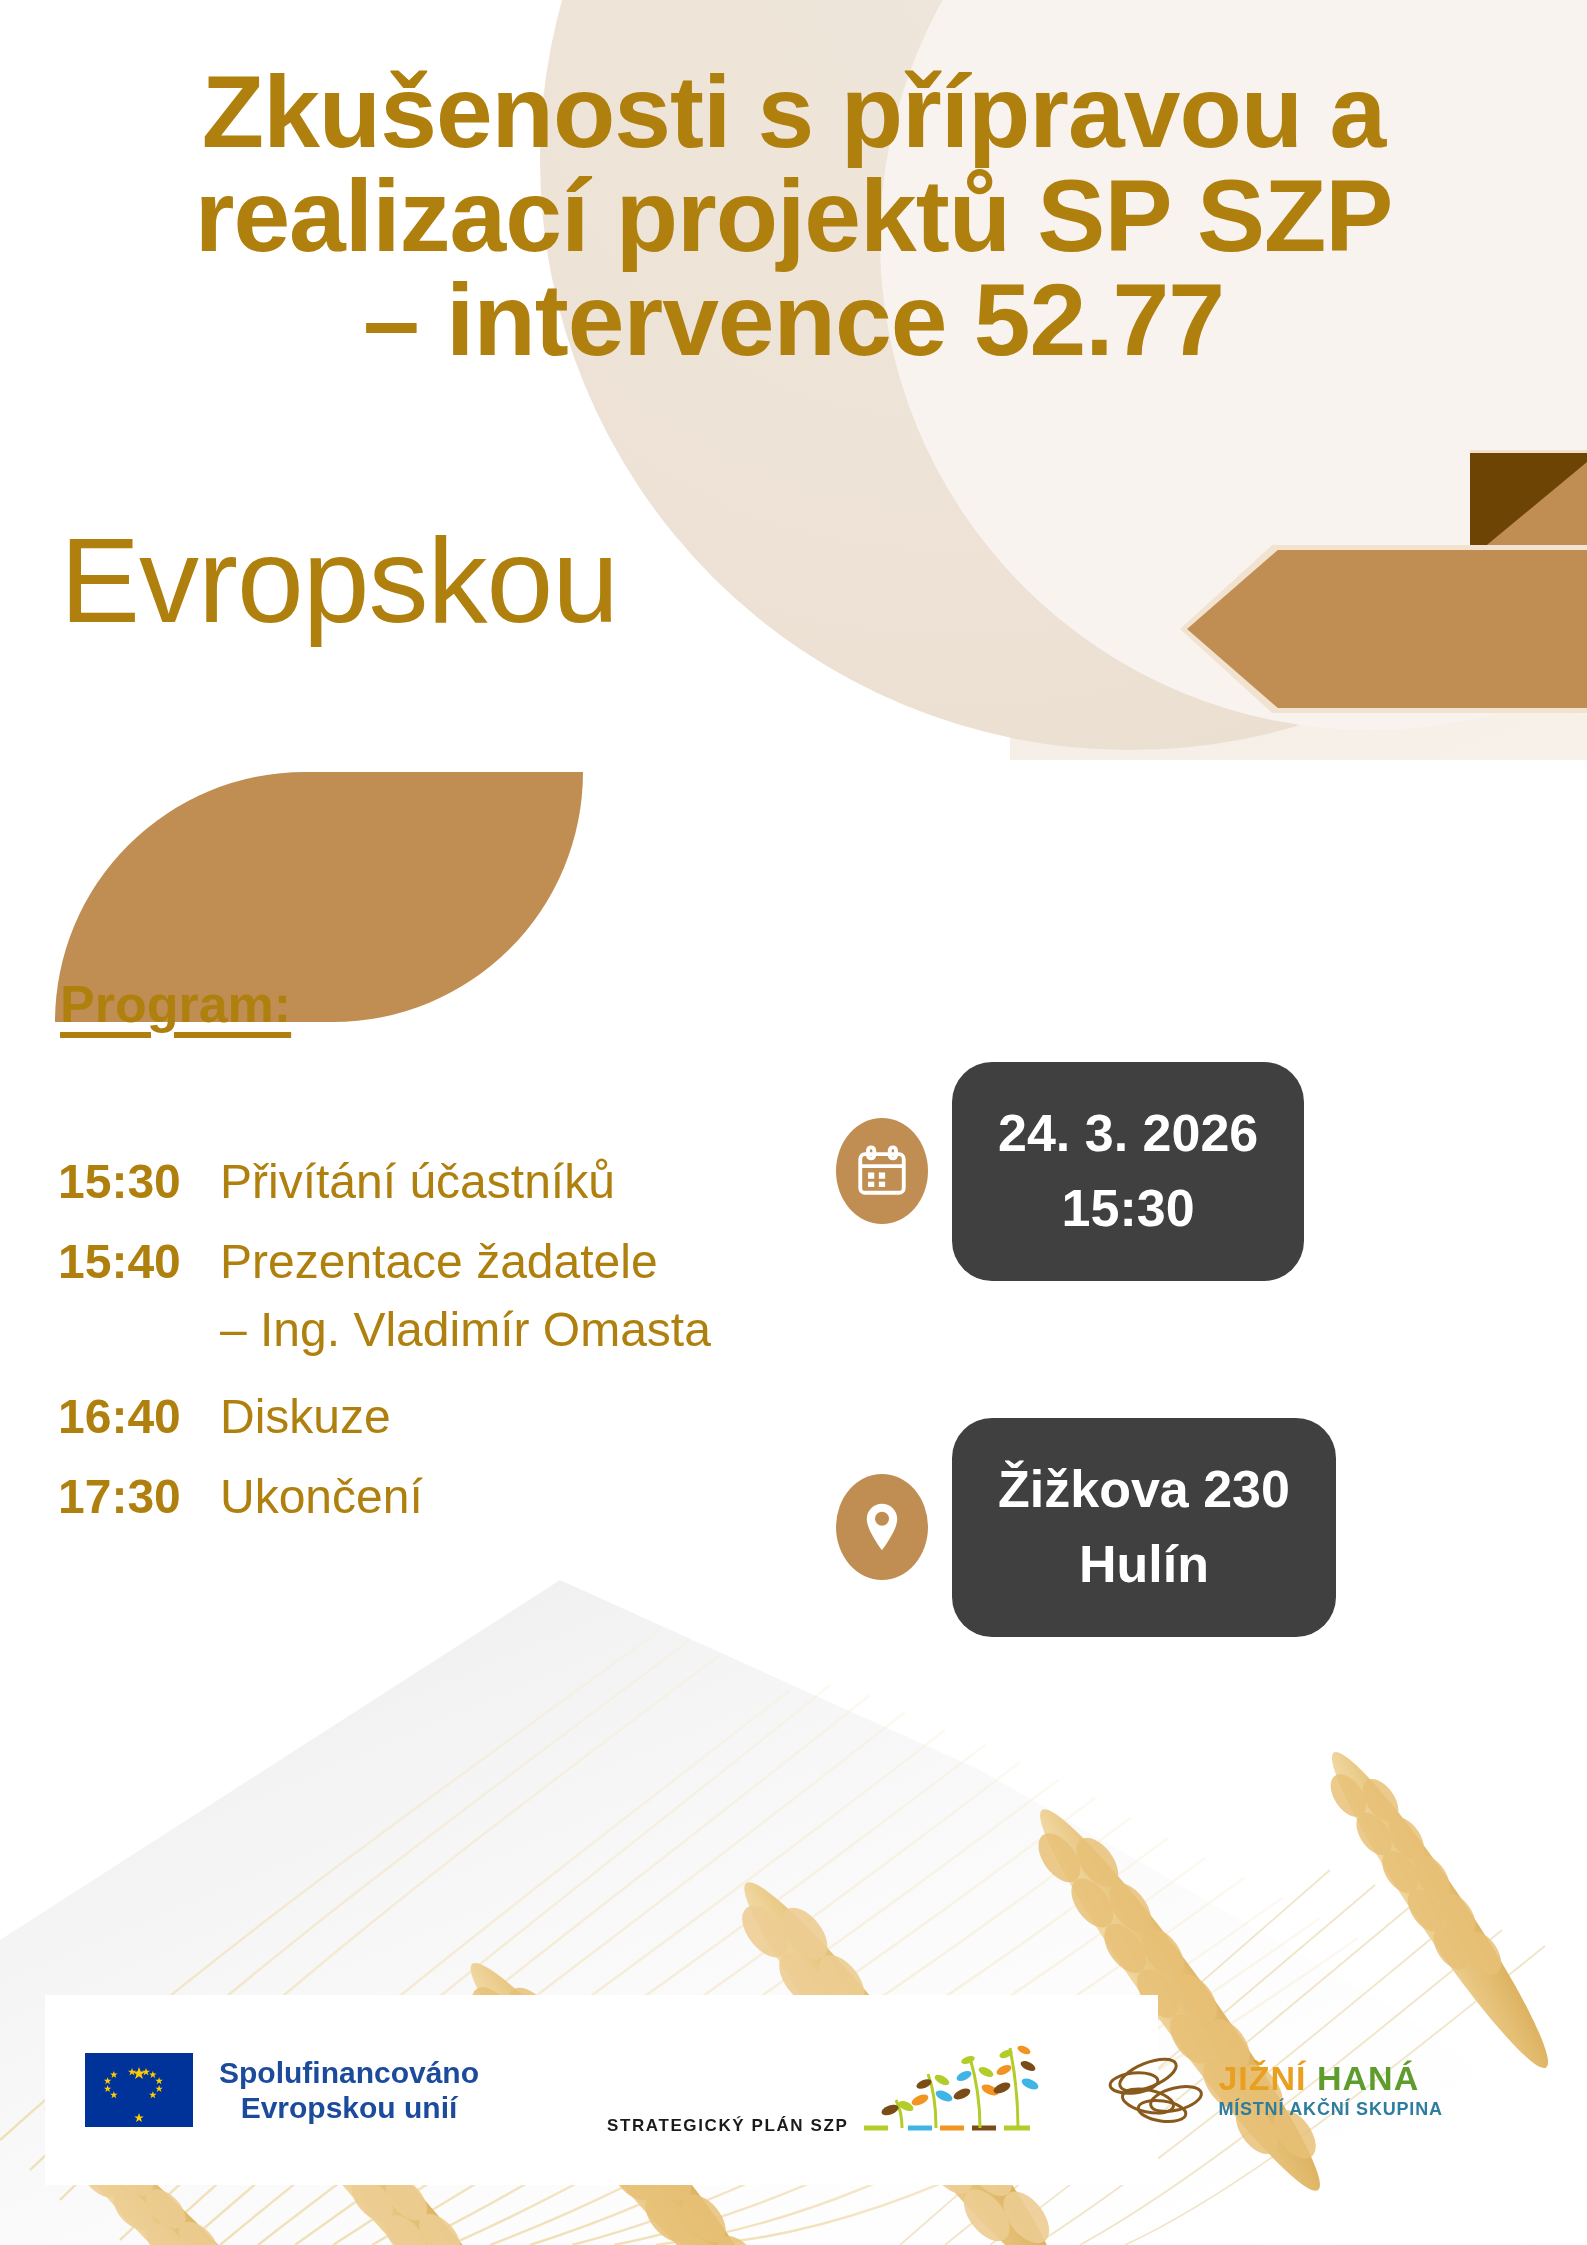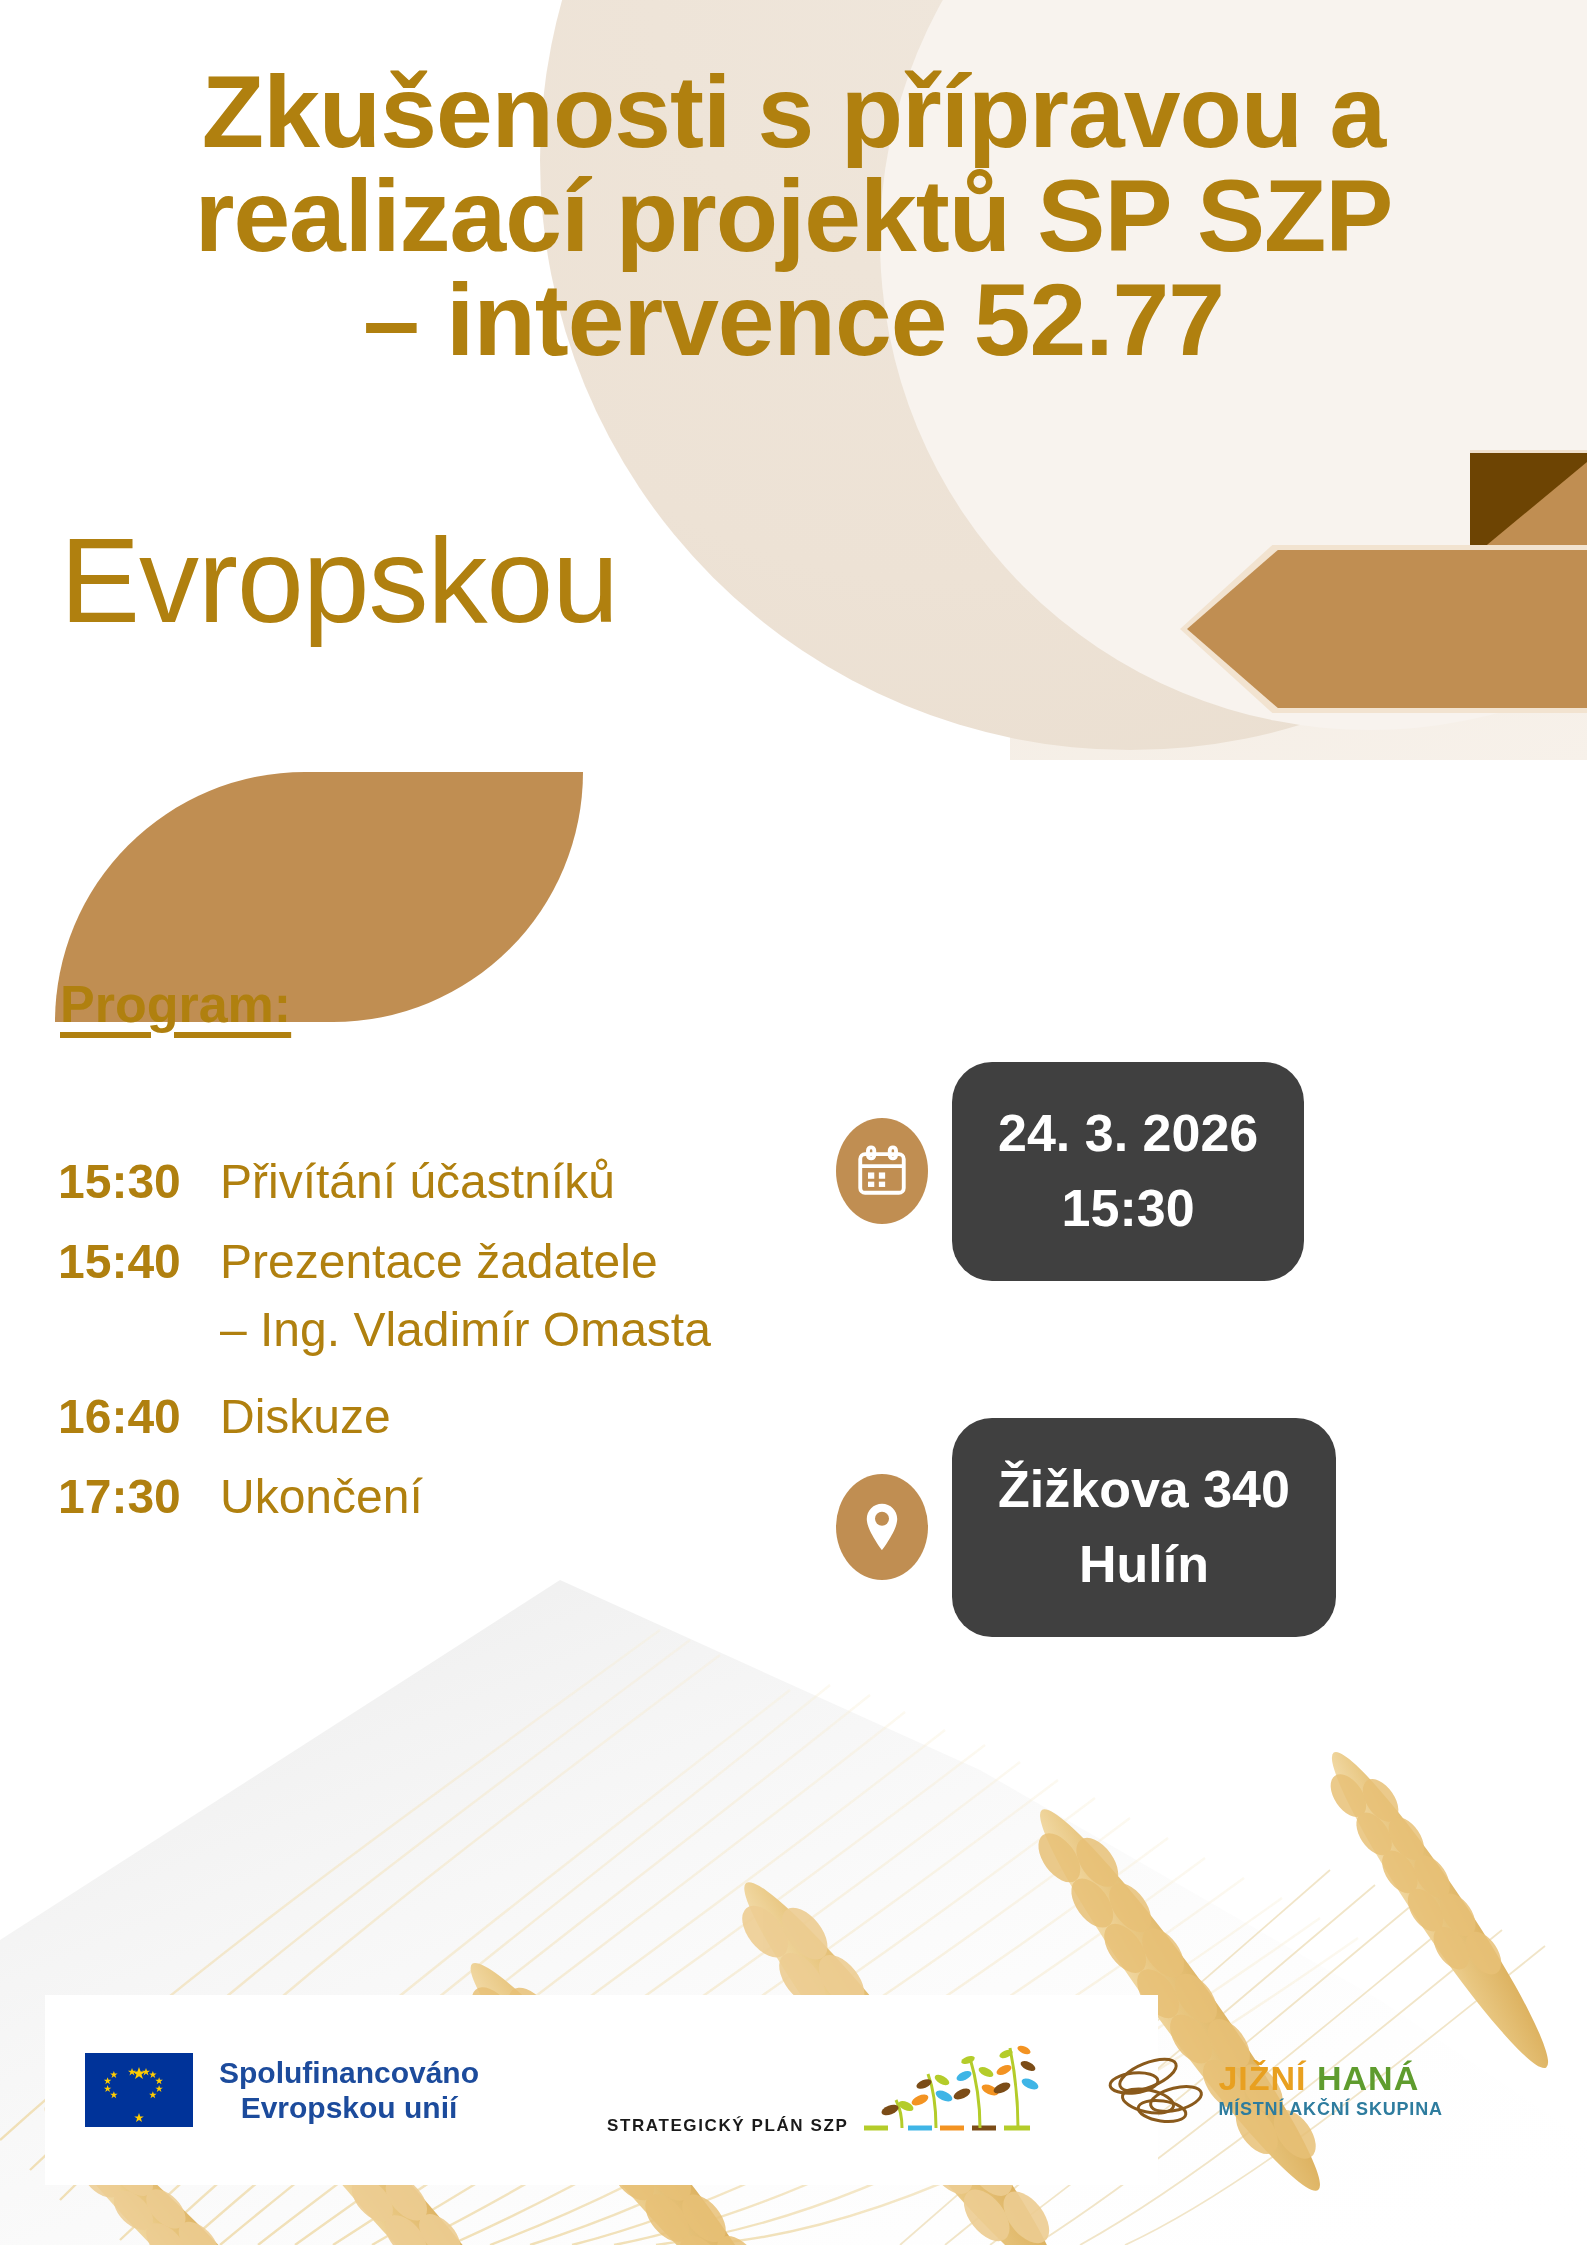--- a/index.html
+++ b/index.html
@@ -264,21 +264,21 @@
   </div>
 
   <div class="badge-row place">
     <div class="icon-circle">
       <svg width="58" height="58" viewBox="0 0 24 24">
         <path d="M12 2.4c-3.5 0-6.3 2.8-6.3 6.3 0 4.7 6.3 12.9 6.3 12.9s6.3-8.2 6.3-12.9c0-3.5-2.8-6.3-6.3-6.3z" fill="#ffffff"></path>
         <circle cx="12" cy="8.6" r="2.9" fill="#c08e52"></circle>
       </svg>
     </div>
     <div class="badge-box">
-      <span class="bline">Žižkova 340</span>
+      <span class="bline">Žižkova 230</span>
       <span class="bline">Hulín</span>
     </div>
   </div>
 
   <div class="wheat">
     <svg width="1587" height="805" viewBox="0 0 1587 805">
       <defs>
         <linearGradient id="gwh" x1="0" y1="0" x2="1" y2="1">
           <stop offset="0%" stop-color="#f6e3b8"></stop>
           <stop offset="45%" stop-color="#e8c680"></stop>

